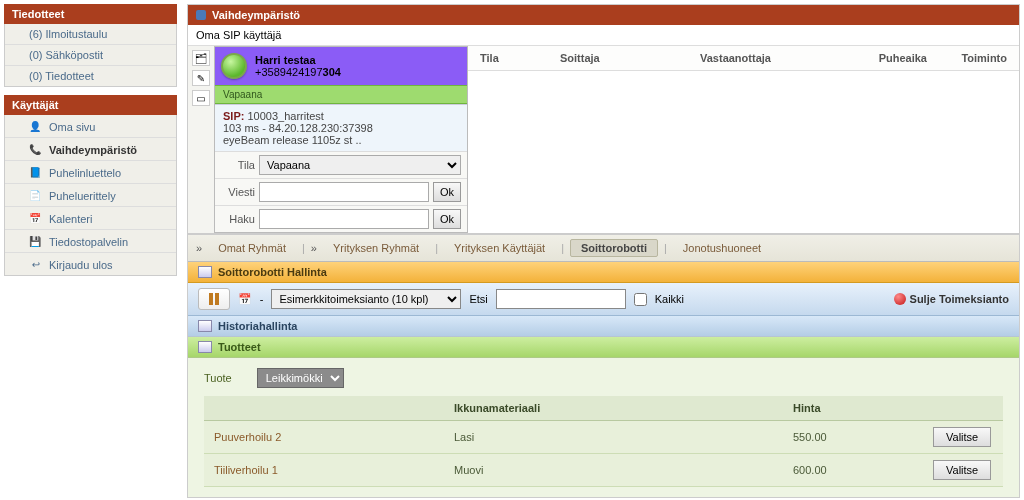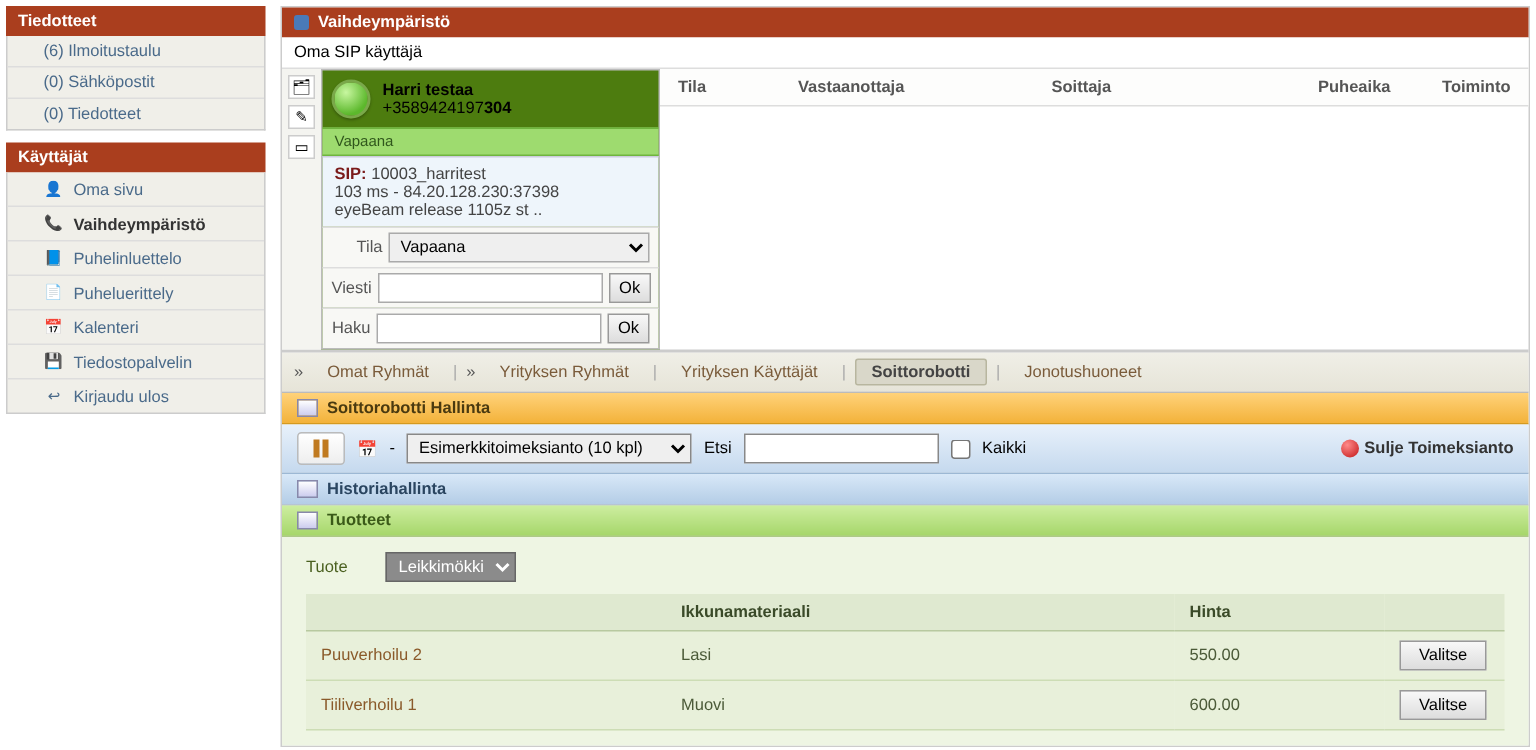--- a/index.html
+++ b/index.html
@@ -11,21 +11,21 @@
 .panel-body{background:#f0efe9;border:1px solid #ccc;border-top:none;margin-bottom:8px}
 .nav-item{display:flex;align-items:flex-end;gap:6px;padding:4px 24px;border-bottom:1px solid #ddd;color:#4a6a8a;cursor:pointer}
 .nav-item:last-child{border-bottom:none}
 .nav-item.active{font-weight:bold;color:#333}
 .nav-ico{width:14px;height:14px;display:inline-flex;align-items:center;justify-content:center;font-size:10px}
 .main-hdr{background:#aa3e1e;color:#fff;font-weight:bold;padding:4px 8px;display:flex;align-items:center;gap:6px}
 .sub-hdr{background:#fff;padding:4px 8px;font-weight:normal;border-bottom:1px solid #ddd}
 .user-area{display:flex;border-bottom:1px solid #ccc}
 .user-tools{width:26px;background:#f4f4f0;padding:4px 2px;display:flex;flex-direction:column;gap:4px;align-items:center}
 .user-tools span{width:18px;height:16px;display:flex;align-items:center;justify-content:center;background:#fff;border:1px solid #ccc;font-size:10px;cursor:pointer}
-.user-card{width:226px;border:1px solid #bbb;background:#4d7c0f}
+.user-card{width:254px;border:1px solid #bbb;background:#8b5cf6}
 .uc-top{display:flex;align-items:center;gap:8px;padding:6px}
 .presence{width:26px;height:26px;border-radius:50%;background:radial-gradient(circle at 35% 30%,#c8f7a0,#5cb82c 70%);border:2px solid #7aa84a;box-shadow:0 1px 2px rgba(0,0,0,.3)}
 .uc-status{background:#9edb6f;border-top:1px solid #6fb53e;border-bottom:1px solid #6fb53e;color:#30571c;padding:3px 8px;font-size:10px}
 .uc-info{background:#eef5fb;padding:5px 8px;font-size:10px;color:#444;border-top:1px solid #ccd}
 .uc-info b{color:#7a1a1a}
 .uc-row{display:flex;align-items:center;gap:4px;padding:3px 6px;border-top:1px solid #ddd;background:#f8f8f5}
 .uc-row label{width:34px;text-align:right;color:#555}
 .uc-row select,.uc-row input{flex:1;height:20px;border:1px solid #aaa;padding:0 3px;font-size:11px}
 .uc-row button{height:20px;padding:0 6px;border:1px solid #999;background:linear-gradient(#f8f8f8,#ddd);cursor:pointer}
 .call-hdr{display:flex;background:#fdfdfc;border-bottom:1px solid #ddd}
@@ -144,22 +144,22 @@
         </div>
         <div class="uc-row">
           <label>Haku</label>
           <input type="text" style="">
           <button>Ok</button>
         </div>
       </div>
       <div style="flex:1">
         <div class="call-hdr">
           <div style="width:80px">Tila</div>
+          <div style="width:140px">Soittaja</div>
           <div style="flex:1">Vastaanottaja</div>
-          <div style="width:140px">Soittaja</div>
           <div style="width:110px;text-align:right">Puheaika</div>
           <div style="width:80px;text-align:right">Toiminto</div>
         </div>
       </div>
     </div>
 
     <div class="tabs">
       <span>»</span>
         <span class="tab">Omat Ryhmät</span>
         <span class="sep">|</span>

